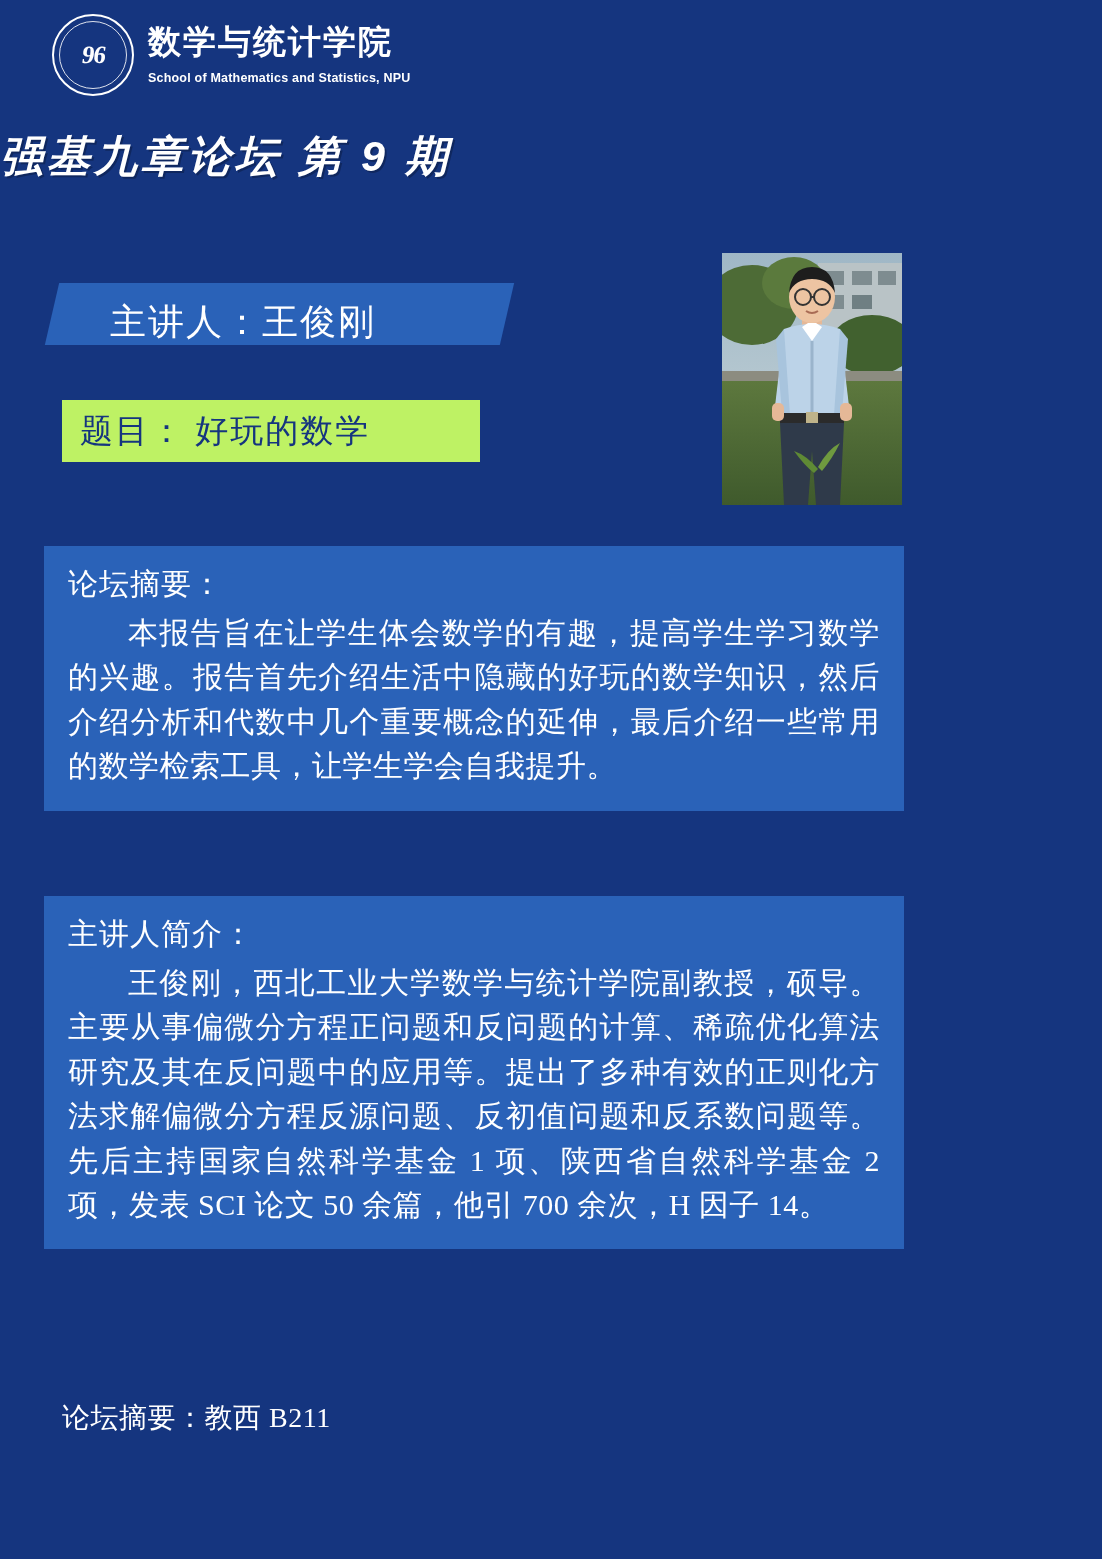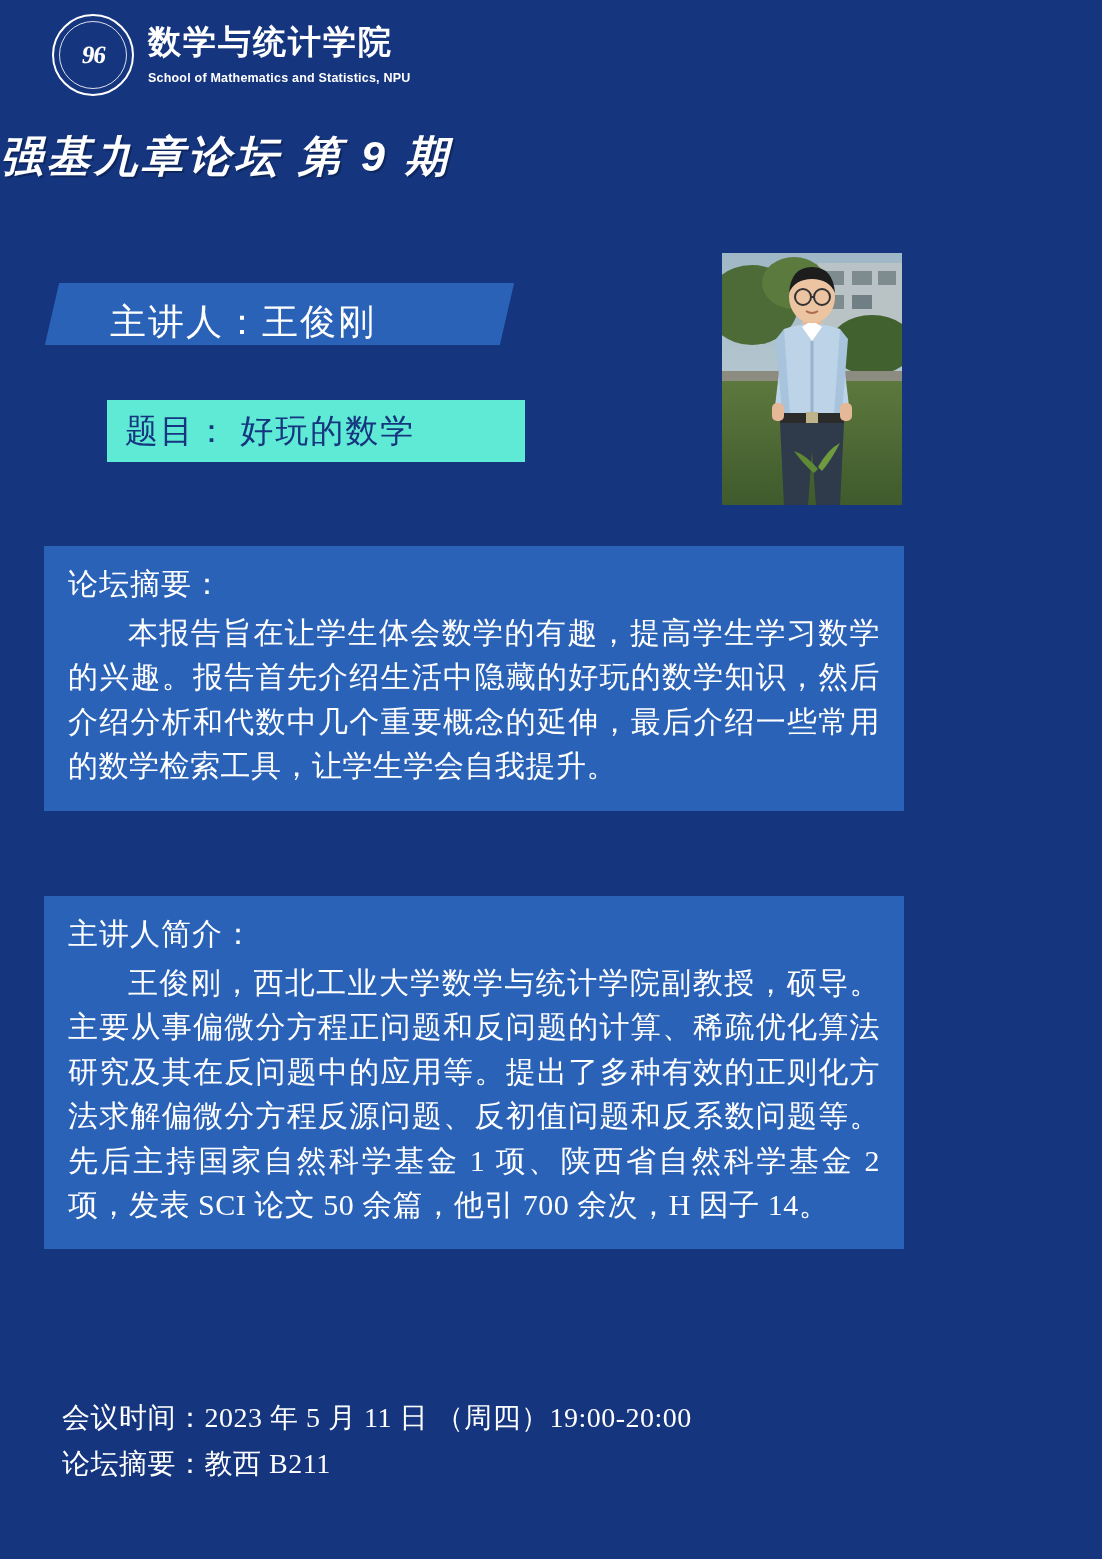--- a/index.html
+++ b/index.html
@@ -110,26 +110,25 @@
     margin-top: 8px;
   }
 
   
   .topic-box {
     position: absolute;
     top: 400px;
     left: 62px;
     width: 418px;
     height: 62px;
-    background: #5eead4;
+    background: #bef264;
     display: flex;
     align-items: center;
     padding-left: 18px;
     box-sizing: border-box;
-    margin-left: 45px;
   }
   .topic-text {
     color: #15357f;
     font-size: 33px;
     letter-spacing: 2px;
     font-family: "Liberation Serif", serif;
   }
 
   
   .portrait {
@@ -269,15 +268,14 @@
   <div class="panel-heading">论坛摘要：</div>
   <div class="panel-body">本报告旨在让学生体会数学的有趣，提高学生学习数学的兴趣。报告首先介绍生活中隐藏的好玩的数学知识，然后介绍分析和代数中几个重要概念的延伸，最后介绍一些常用的数学检索工具，让学生学会自我提升。</div>
 </div>
 
 <div class="panel" id="bio-panel">
   <div class="panel-heading">主讲人简介：</div>
   <div class="panel-body">王俊刚，西北工业大学数学与统计学院副教授，硕导。主要从事偏微分方程正问题和反问题的计算、稀疏优化算法研究及其在反问题中的应用等。提出了多种有效的正则化方法求解偏微分方程反源问题、反初值问题和反系数问题等。先后主持国家自然科学基金 1 项、陕西省自然科学基金 2 项，发表 SCI 论文 50 余篇，他引 700 余次，H 因子 14。</div>
 </div>
 
 <div class="footer">
-  <div>会议时间：2023 年 5 月 11 日 （周四）19:00-20:00</div>
   <div>论坛摘要：教西 B211</div>
 </div>
 
 </body></html>

